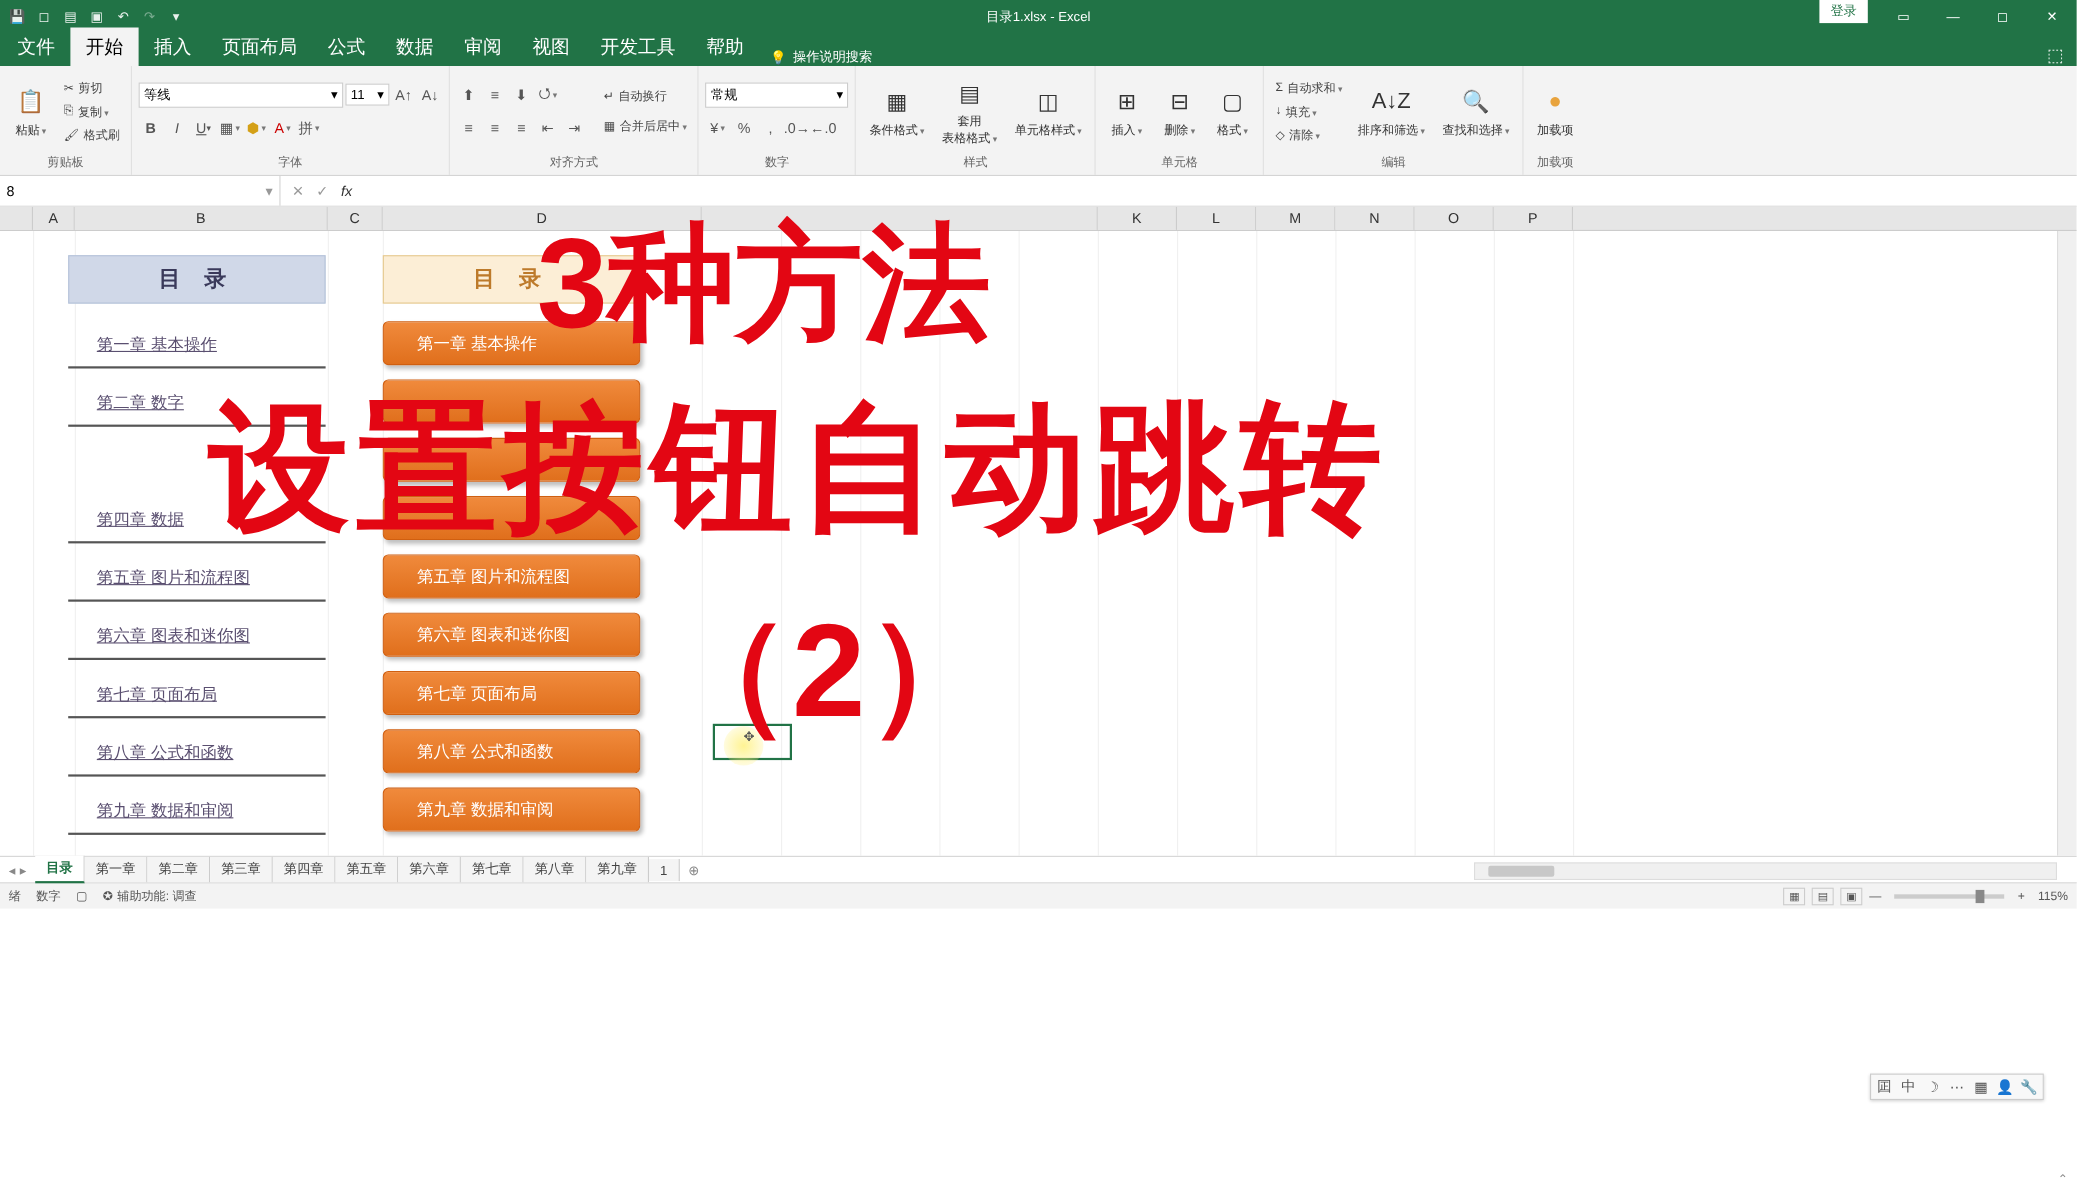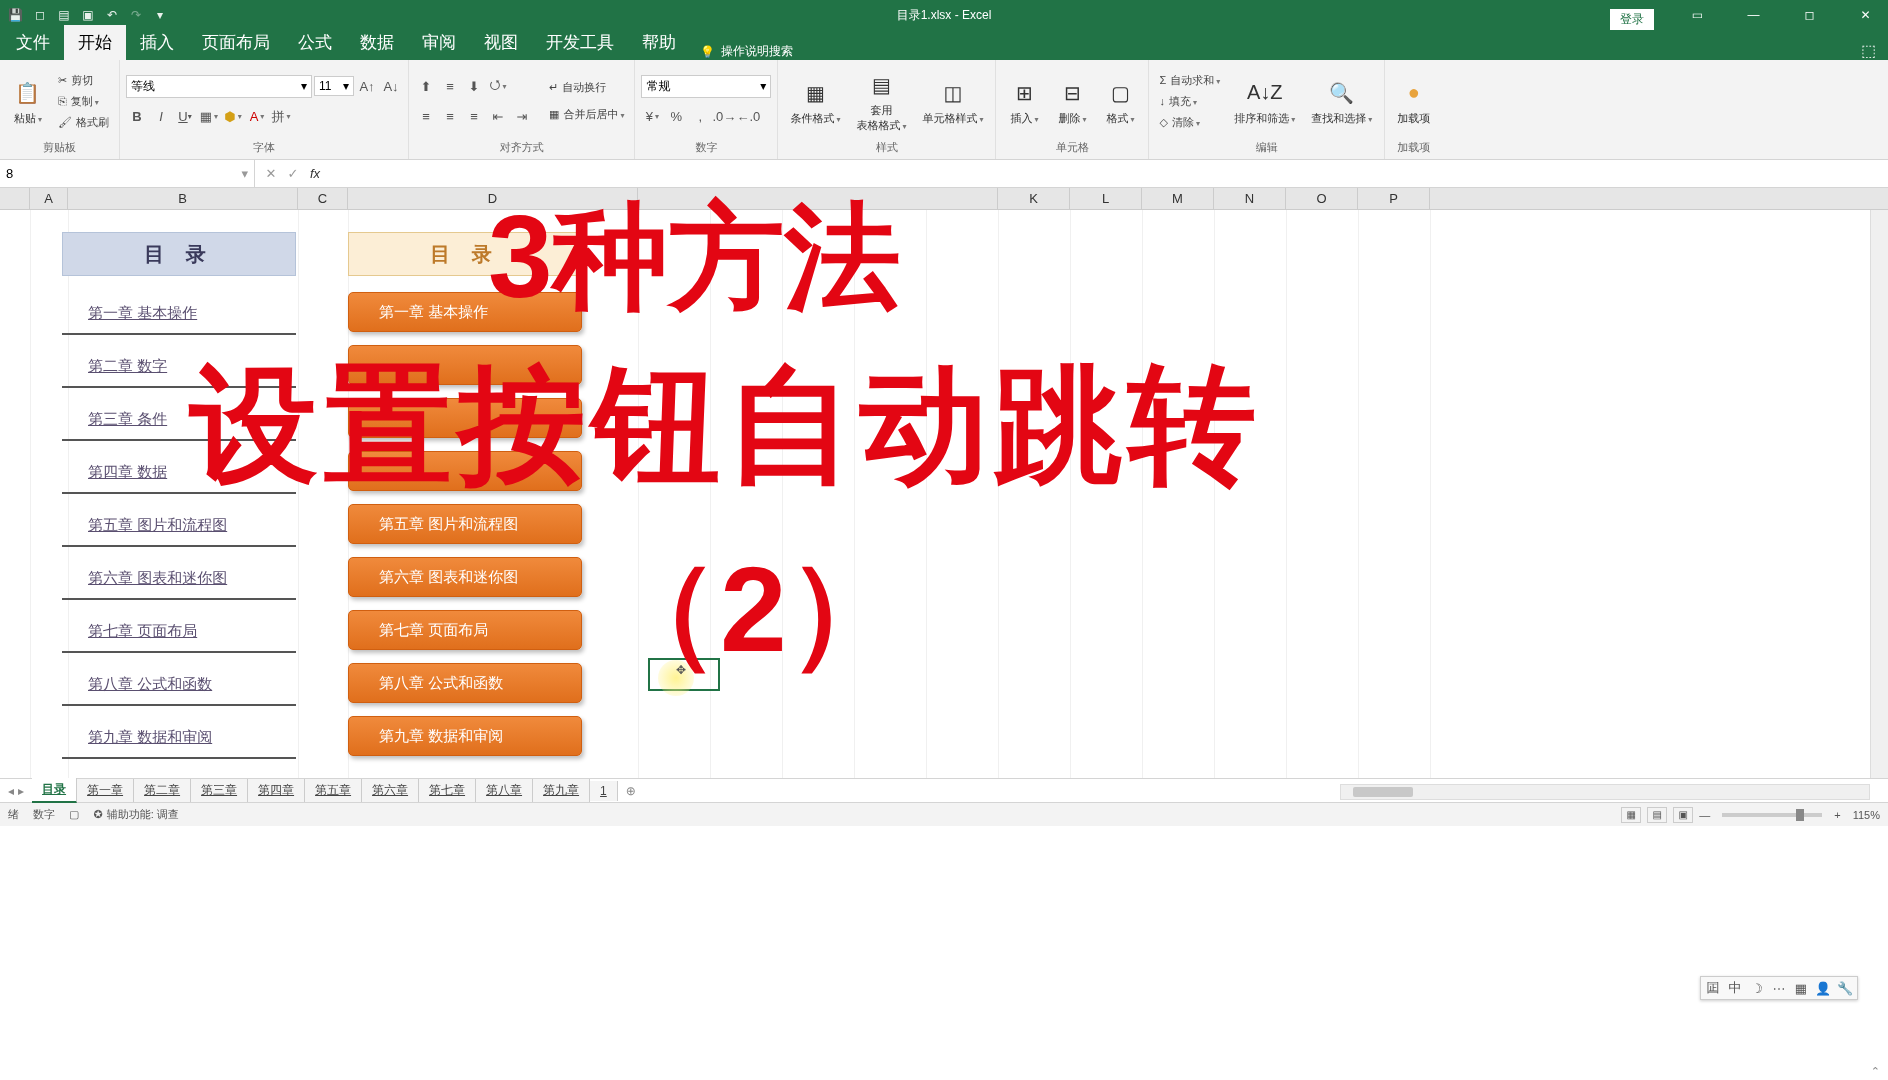--- a/index.html
+++ b/index.html
@@ -3,21 +3,21 @@
 <meta charset="utf-8">
 <style>
 * { margin: 0; padding: 0; box-sizing: border-box; font-family: "Microsoft YaHei", sans-serif; }
 body { background: #fff; overflow: hidden; width: 1888px; height: 1080px; position: relative; }
 
 
 .titlebar { background: #217346; height: 30px; display: flex; align-items: center; color: #fff; font-size: 12px; position: relative; }
 .qat { display: flex; align-items: center; gap: 8px; padding: 0 8px; }
 .qat-icon { width: 16px; height: 16px; display: flex; align-items: center; justify-content: center; opacity: 0.9; }
 .title-center { position: absolute; left: 50%; transform: translateX(-50%); }
-.title-right { margin-left: auto; display: flex; align-items: flex-end; gap: 11px; }
+.title-right { margin-left: auto; display: flex; align-items: flex-start; gap: 0; }
 .login-box { background: #fff; color: #217346; padding: 2px 10px; font-size: 12px; margin-right: 10px; }
 .win-btn { width: 45px; height: 30px; display: flex; align-items: center; justify-content: center; }
 
 
 .ribbon-tabs { background: #217346; height: 30px; display: flex; align-items: flex-end; padding-left: 2px; position: relative; }
 .ribbon-tab { padding: 6px 14px; color: #fff; font-size: 17px; cursor: pointer; }
 .ribbon-tab.active { background: #f3f3f3; color: #000000; }
 .tell-me { display: flex; align-items: center; color: #fff; font-size: 12px; margin-left: 10px; gap: 6px; }
 .share-icon { position: absolute; right: 12px; color: #fff; opacity: 0.85; }
 
@@ -60,21 +60,21 @@
 .active-cell { position: absolute; border: 2px solid #217346; background: rgba(255,200,0,0.0); }
 .click-spot { position: absolute; width: 36px; height: 36px; border-radius: 50%; background: radial-gradient(rgba(255,240,120,0.8), rgba(255,240,120,0)); }
 
 .overlay-text { position: absolute; font-weight: 900; color: #e30613; pointer-events: none; white-space: nowrap; font-family: "SimHei", "Microsoft YaHei", sans-serif; }
 
 .vscroll { position: absolute; right: 0; top: 22px; bottom: 0; width: 18px; background: #f0f0f0; border-left: 1px solid #ddd; }
 
 
 .sheet-bar { height: 24px; background: #fff; border-top: 1px solid #d4d4d4; display: flex; align-items: center; font-size: 12px; position: relative; }
 .sheet-nav { display: flex; gap: 4px; padding: 0 8px; color: #888; }
-.sheet-tab { padding: 3px 10px; border-right: 1px solid #ccc; color: #444; background: #f4f4f4; text-decoration: underline; }
+.sheet-tab { padding: 3px 10px; border-right: 1px solid #ccc; color: #444; background: #f4f4f4; }
 .sheet-tab.active { background: #fff; border-bottom: 2px solid #217346; color: #217346; font-weight: bold; }
 .sheet-add { padding: 0 8px; color: #888; }
 .hscroll { position: absolute; right: 18px; bottom: 2px; height: 16px; width: 530px; background: #f0f0f0; border: 1px solid #ddd; }
 .hscroll-thumb { position: absolute; left: 12px; top: 2px; width: 60px; height: 10px; background: #c8c8c8; border-radius: 2px; }
 
 
 .status-bar { height: 24px; background: #f3f3f3; border-top: 1px solid #d4d4d4; display: flex; align-items: center; font-size: 11px; color: #555; padding: 0 8px; justify-content: space-between; }
 .status-left { display: flex; gap: 14px; align-items: center; }
 .status-right { display: flex; align-items: center; gap: 6px; }
 .view-btn { width: 20px; height: 16px; border: 1px solid #ccc; display: flex; align-items: center; justify-content: center; font-size: 10px; }
@@ -359,21 +359,20 @@
         <div class="vline" style="left:1142px"></div>
         <div class="vline" style="left:1214px"></div>
         <div class="vline" style="left:1286px"></div>
         <div class="vline" style="left:1358px"></div>
         <div class="vline" style="left:1430px"></div>
     </div>
 
     <div class="toc-header" style="left:62px;top:22px;width:234px;height:44px">目 录</div>
     <div class="link-cell" style="left:62px;top:88px;width:234px">第一章   基本操作</div>
     <div class="link-cell" style="left:62px;top:141px;width:234px">第二章   数字</div>
-    <div class="link-cell" style="left:62px;top:194px;width:234px">第三章   条件</div>
     <div class="link-cell" style="left:62px;top:247px;width:234px">第四章   数据</div>
     <div class="link-cell" style="left:62px;top:300px;width:234px">第五章   图片和流程图</div>
     <div class="link-cell" style="left:62px;top:353px;width:234px">第六章   图表和迷你图</div>
     <div class="link-cell" style="left:62px;top:406px;width:234px">第七章   页面布局</div>
     <div class="link-cell" style="left:62px;top:459px;width:234px">第八章   公式和函数</div>
     <div class="link-cell" style="left:62px;top:512px;width:234px">第九章   数据和审阅</div>
 
     <div class="toc-header2" style="left:348px;top:22px;width:234px;height:44px">目 录</div>
     <div class="shape-btn" style="left:348px;top:82px;width:234px;height:40px">第一章  基本操作</div>
     <div class="shape-btn" style="left:348px;top:135px;width:234px;height:40px"></div>

